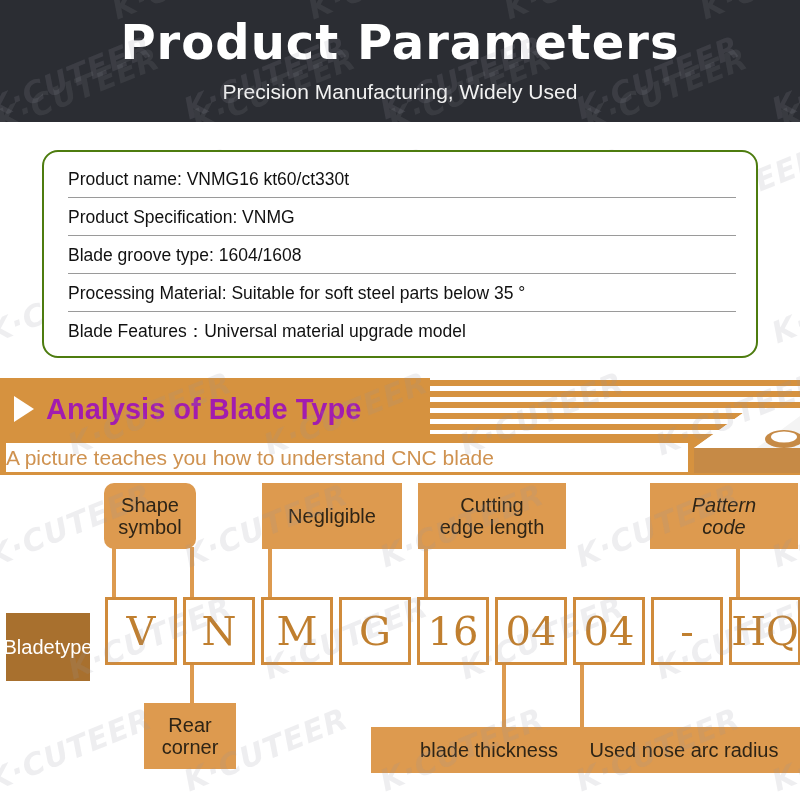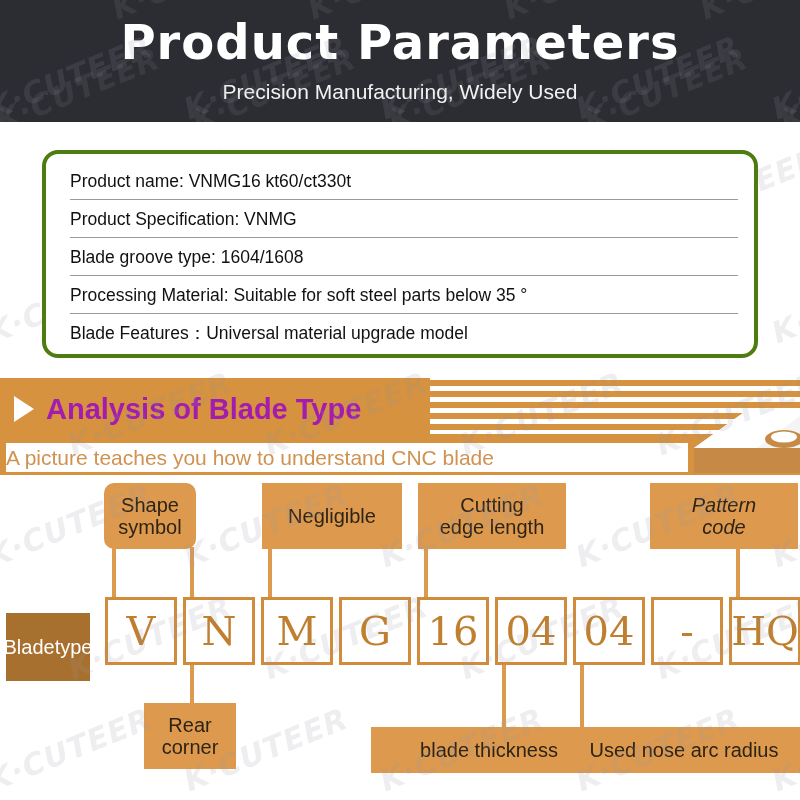--- a/index.html
+++ b/index.html
@@ -42,21 +42,21 @@
   .header-sub {
     position: absolute; left: 0; top: 80px; width: 800px;
     text-align: center; color: #f2f2f2;
     font-size: 21px; font-weight: 400; z-index: 10;
   }
 
   
   .spec-card {
     position: absolute; left: 42px; top: 150px;
     width: 716px; height: 208px;
-    border: 4px solid #4d7c0f; border-radius: 16px;
+    border: 2px solid #4d7c0f; border-radius: 16px;
     background: #fff; z-index: 6;
   }
   .spec-rows { position: absolute; left: 24px; top: 8px; width: 668px; }
   .spec-row {
     position: relative; height: 38px; line-height: 38px;
     font-size: 17.5px; color: #111; white-space: nowrap;
     border-bottom: 1px solid #9a9a9a;
   }
   .spec-row:last-child { border-bottom: none; }
 

